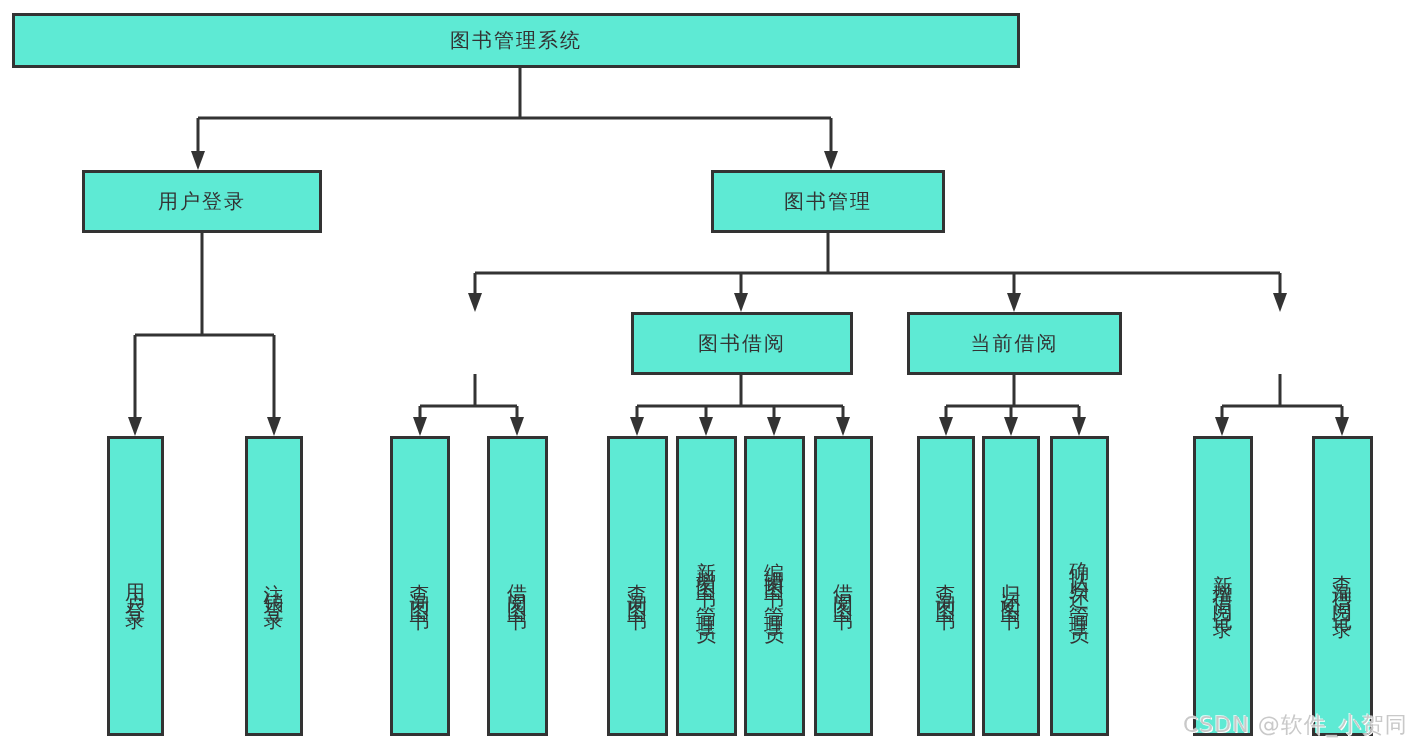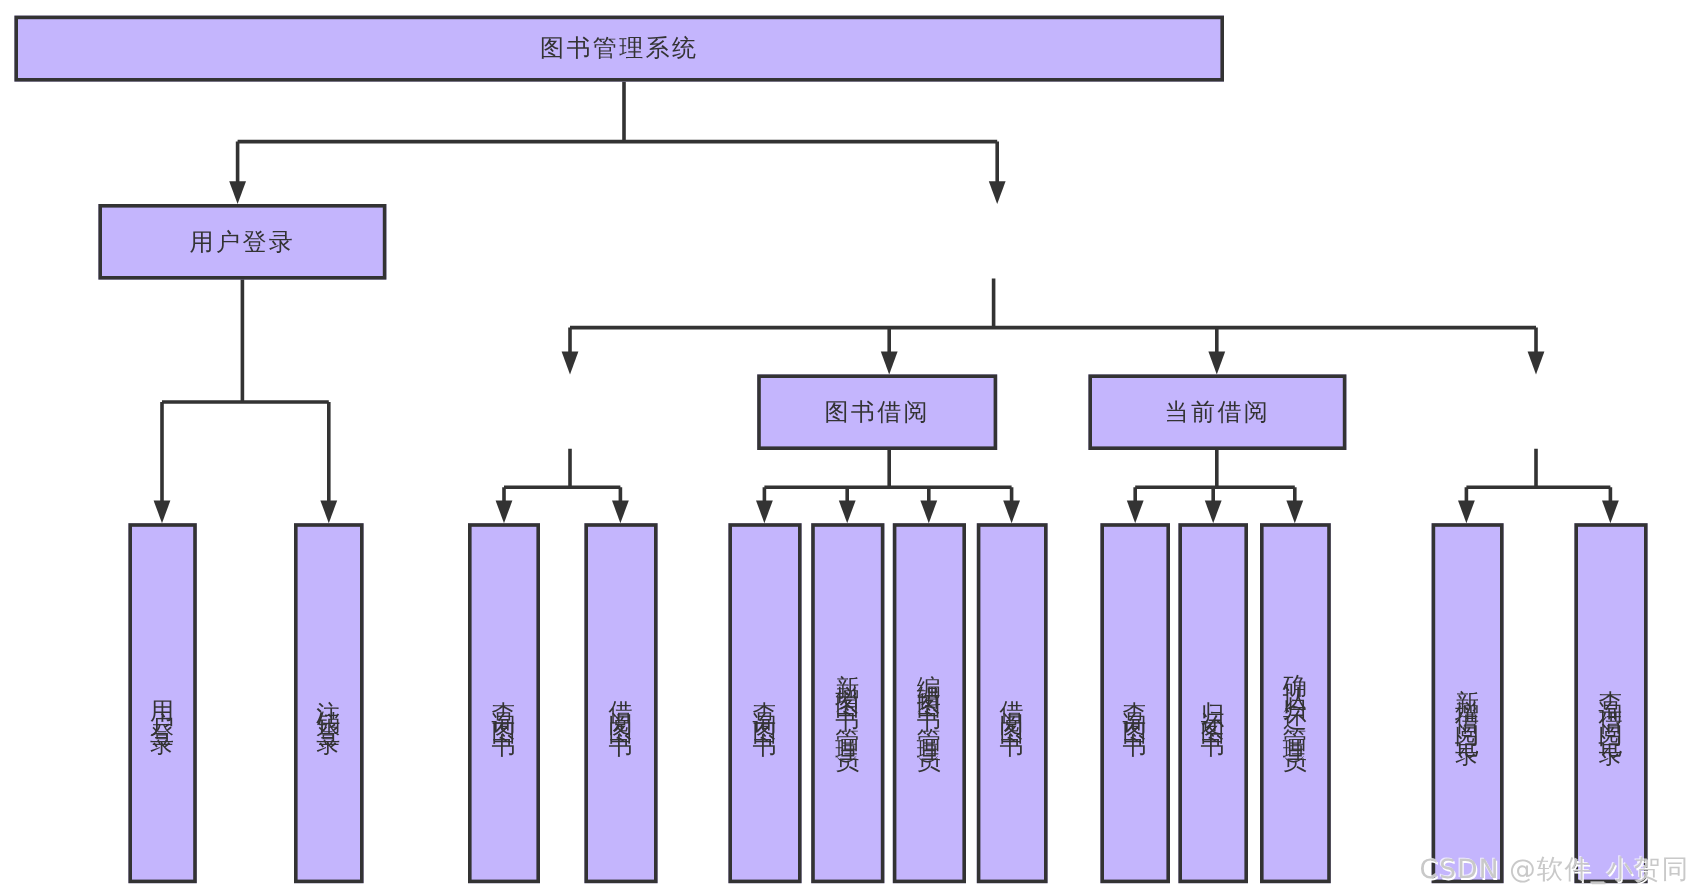--- a/index.html
+++ b/index.html
@@ -3,23 +3,23 @@
 <meta charset="utf-8">
 <style>
   html,body{margin:0;padding:0;background:#fff;}
   #canvas{
     position:relative;width:1405px;height:747px;background:#ffffff;
     font-family:"DejaVu Sans","Liberation Sans",sans-serif;overflow:hidden;
   }
   #wires{position:absolute;left:0;top:0;width:1405px;height:747px;z-index:1;}
   .box{
     position:absolute;box-sizing:border-box;z-index:2;
-    border:3px solid #333333;background:#c4b5fd;color:#333333;
+    border:3px solid #333333;background:#5eead4;color:#333333;
     display:flex;align-items:center;justify-content:center;
-    font-size:20px;letter-spacing:2px;white-space:nowrap;
+    font-size:20px;letter-spacing:2px;white-space:nowrap;font-family:Liberation Serif, serif;
   }
   .vbox{
     writing-mode:vertical-rl;text-orientation:mixed;
     letter-spacing:9px;font-size:20px;line-height:1;
   }
   .watermark{
     position:absolute;left:1183px;top:710px;z-index:5;
     font-size:22px;letter-spacing:1px;color:#c9c9c9;
     text-shadow:1px 1px 0 #ffffff,-1px -1px 0 rgba(255,255,255,.7);
     white-space:nowrap;
@@ -59,22 +59,23 @@
       <polygon points="1004,417 1018,417 1011,436"></polygon>
       <polygon points="1072,417 1086,417 1079,436"></polygon>
       <polygon points="1215,417 1229,417 1222,436"></polygon>
       <polygon points="1335,417 1349,417 1342,436"></polygon>
     </g>
   </svg>
 
   <div class="box" style="left:12px;top:13px;width:1008px;height:55px;">图书管理系统</div>
 
   <div class="box" style="left:82px;top:170px;width:240px;height:63px;">用户登录</div>
+  <div class="box" style="left:711px;top:170px;width:234px;height:63px;">图书管理</div>
 
-  <div class="box" style="left:631px;top:312px;width:200px;height:63px;">图书借阅</div>
+  <div class="box" style="left:631px;top:312px;width:222px;height:63px;">图书借阅</div>
   <div class="box" style="left:907px;top:312px;width:215px;height:63px;">当前借阅</div>
 
   <div class="box vbox" style="left:107px;top:436px;width:57px;height:300px;">用户登录</div>
   <div class="box vbox" style="left:245px;top:436px;width:58px;height:300px;">注销登录</div>
 
   <div class="box vbox" style="left:390px;top:436px;width:60px;height:300px;">查询图书</div>
   <div class="box vbox" style="left:487px;top:436px;width:61px;height:300px;">借阅图书</div>
 
   <div class="box vbox" style="left:607px;top:436px;width:61px;height:300px;">查询图书</div>
   <div class="box vbox" style="left:676px;top:436px;width:61px;height:300px;">新增图书（管理员）</div>

